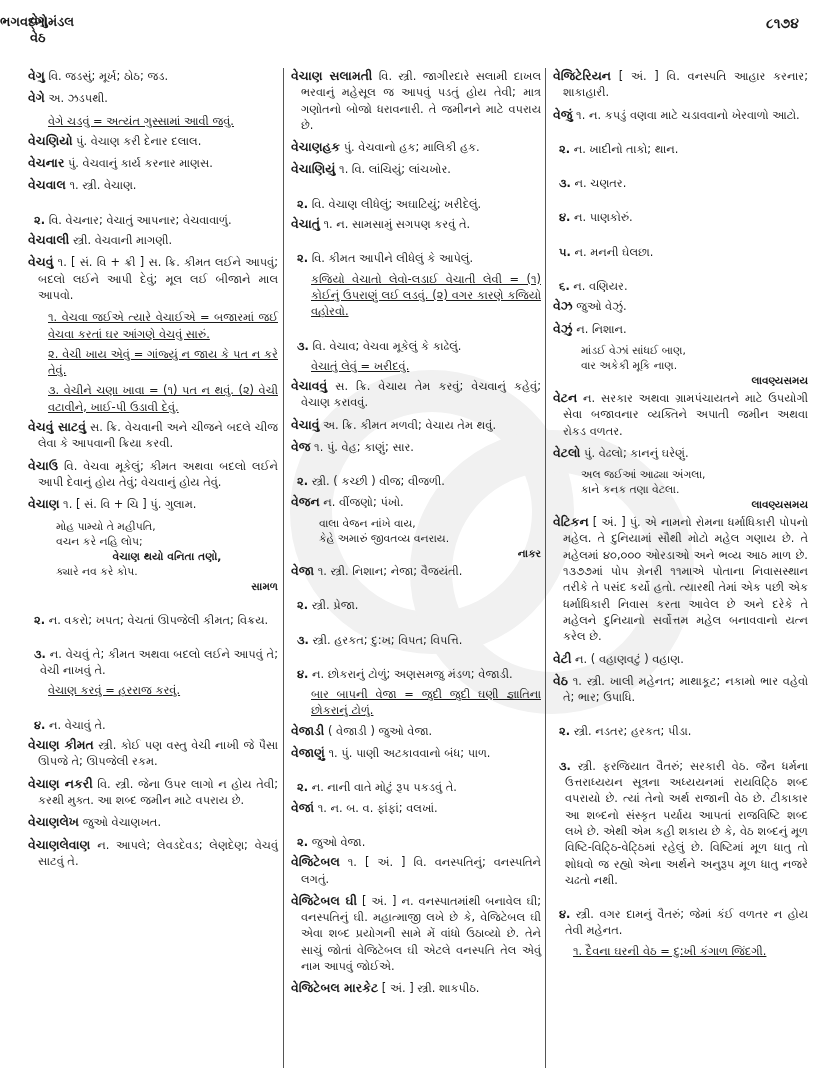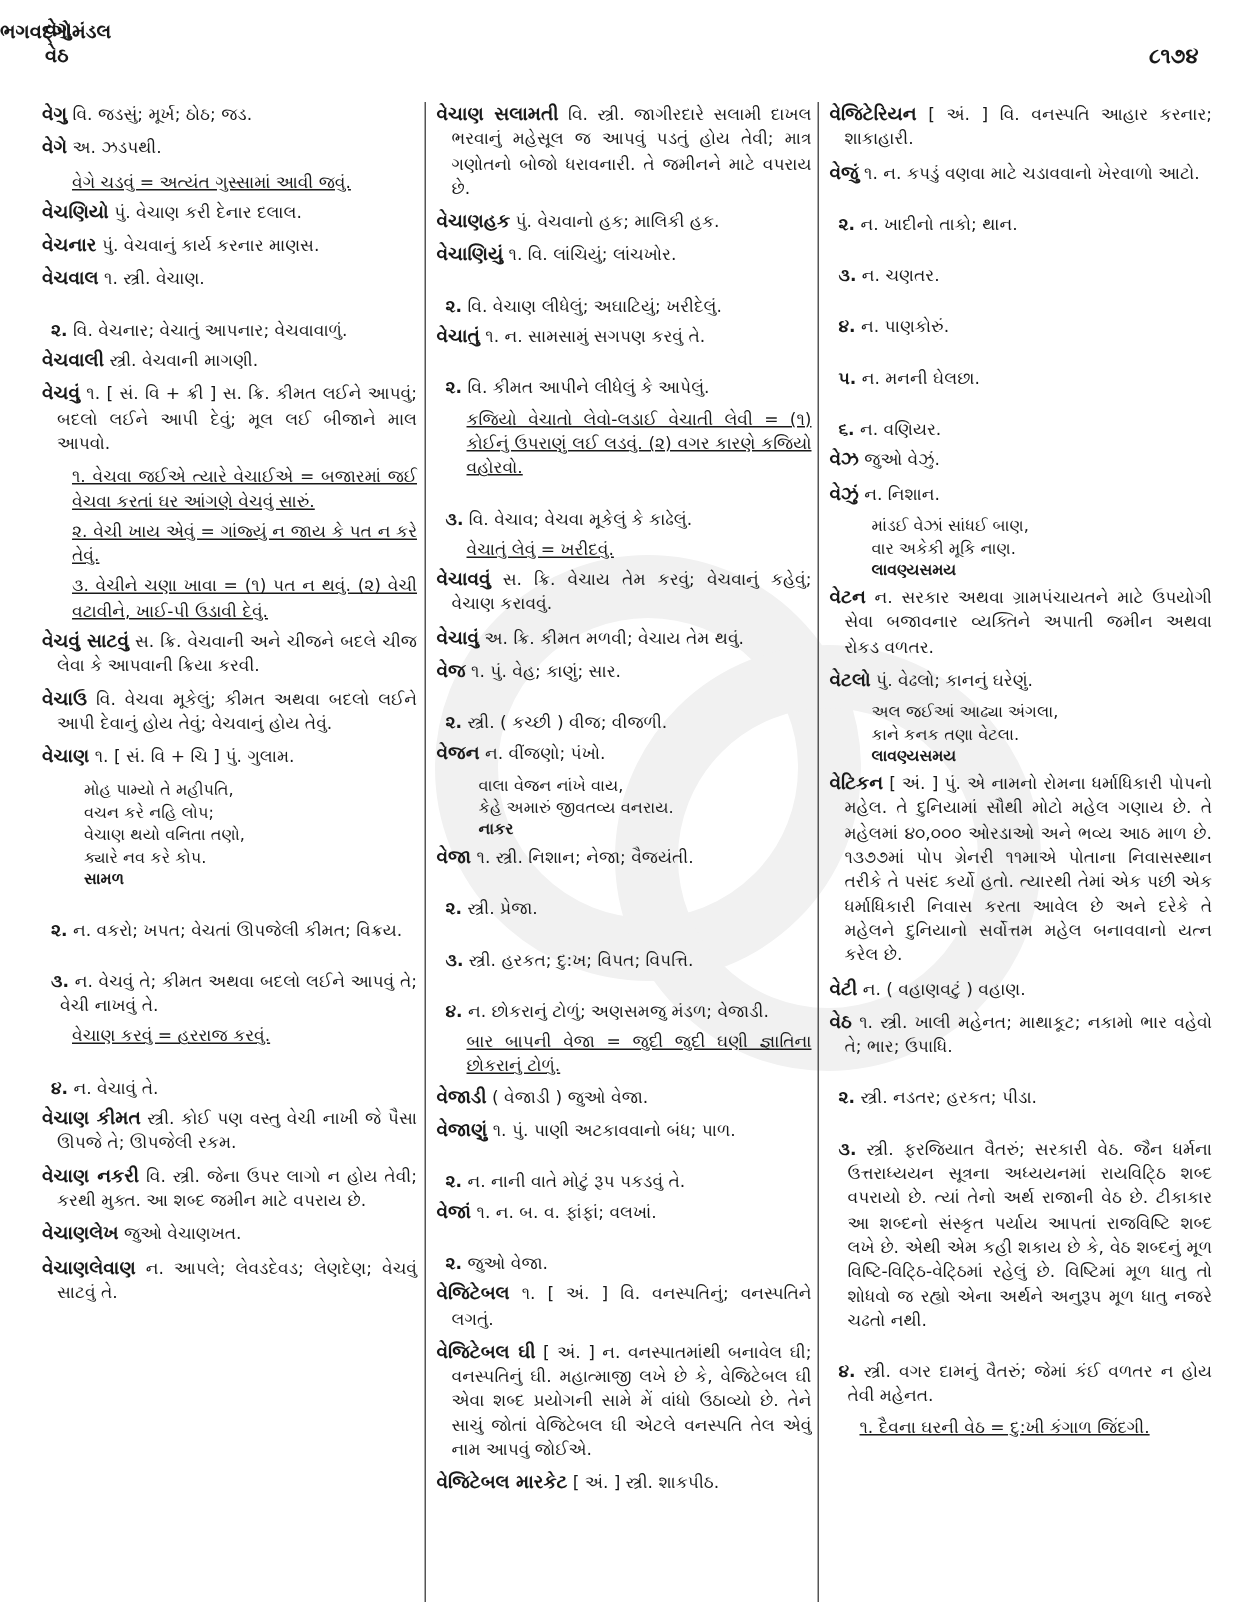--- a/index.html
+++ b/index.html
@@ -10,38 +10,38 @@
   .watermark {
     position: absolute; left: 290px; top: 330px; width: 360px; height: 360px;
     pointer-events: none;
   }
   .watermark .ring {
     position: absolute; border: 42px solid #f1f1f1; border-radius: 50%;
   }
   .header { position: absolute; top: 8px; left: 0; width: 825px; height: 44px; }
   .guide-words { position: absolute; left: 30px; top: 4px; font-weight: bold; font-size: 13px; line-height: 17px; }
   .running-title { position: absolute; left: 0; width: 817px; top: 6px; font-weight: bold; font-size: 13px; }
-  .page-number { position: absolute; right: 26px; top: 22px; font-weight: bold; font-size: 14px; }
+  .page-number { position: absolute; right: 26px; top: 7px; font-weight: bold; font-size: 14px; }
   .col {
     position: absolute; top: 68px; bottom: 0;
     font-size: 11.4px; line-height: 16.3px;
   }
   .col-left { left: 28px; width: 250px; }
   .col-mid { left: 291px; width: 250px; }
   .col-right { left: 553px; width: 255px; }
   .divider { position: absolute; top: 68px; width: 1px; background: #555; height: 1000px; }
   .entry { margin: 0 0 6px 0; text-indent: 0; padding-left: 10px; text-indent: -10px; text-align: justify; }
   .hw { font-weight: bold; font-size: 12.4px; }
   .sense { padding-left: 12px; text-indent: -6px; margin: 18px 0 4px 0; text-align: justify; }
   .sense .num { font-weight: bold; }
   .example { padding-left: 20px; margin: 2px 0 4px 0; text-align: justify; text-decoration: underline; }
   .verse { padding-left: 28px; margin: 2px 0 2px 0; font-size: 10.8px; line-height: 15px; }
   .verse-line { display: block; }
-  .verse-line.bold { font-weight: normal; }
-  .verse-src { display: block; font-weight: bold; font-size: 10.5px; }
+  .verse-line.bold { font-weight: bold; text-align: center; }
+  .verse-src { display: block; text-align: right; font-weight: bold; font-size: 10.5px; }
 </style>
 </head>
 <body>
 
 <div class="watermark">
   <div class="ring" style="left:0;top:40px;width:200px;height:200px;"></div>
   <div class="ring" style="left:120px;top:100px;width:200px;height:200px;"></div>
 </div>
 
 <div class="header">

